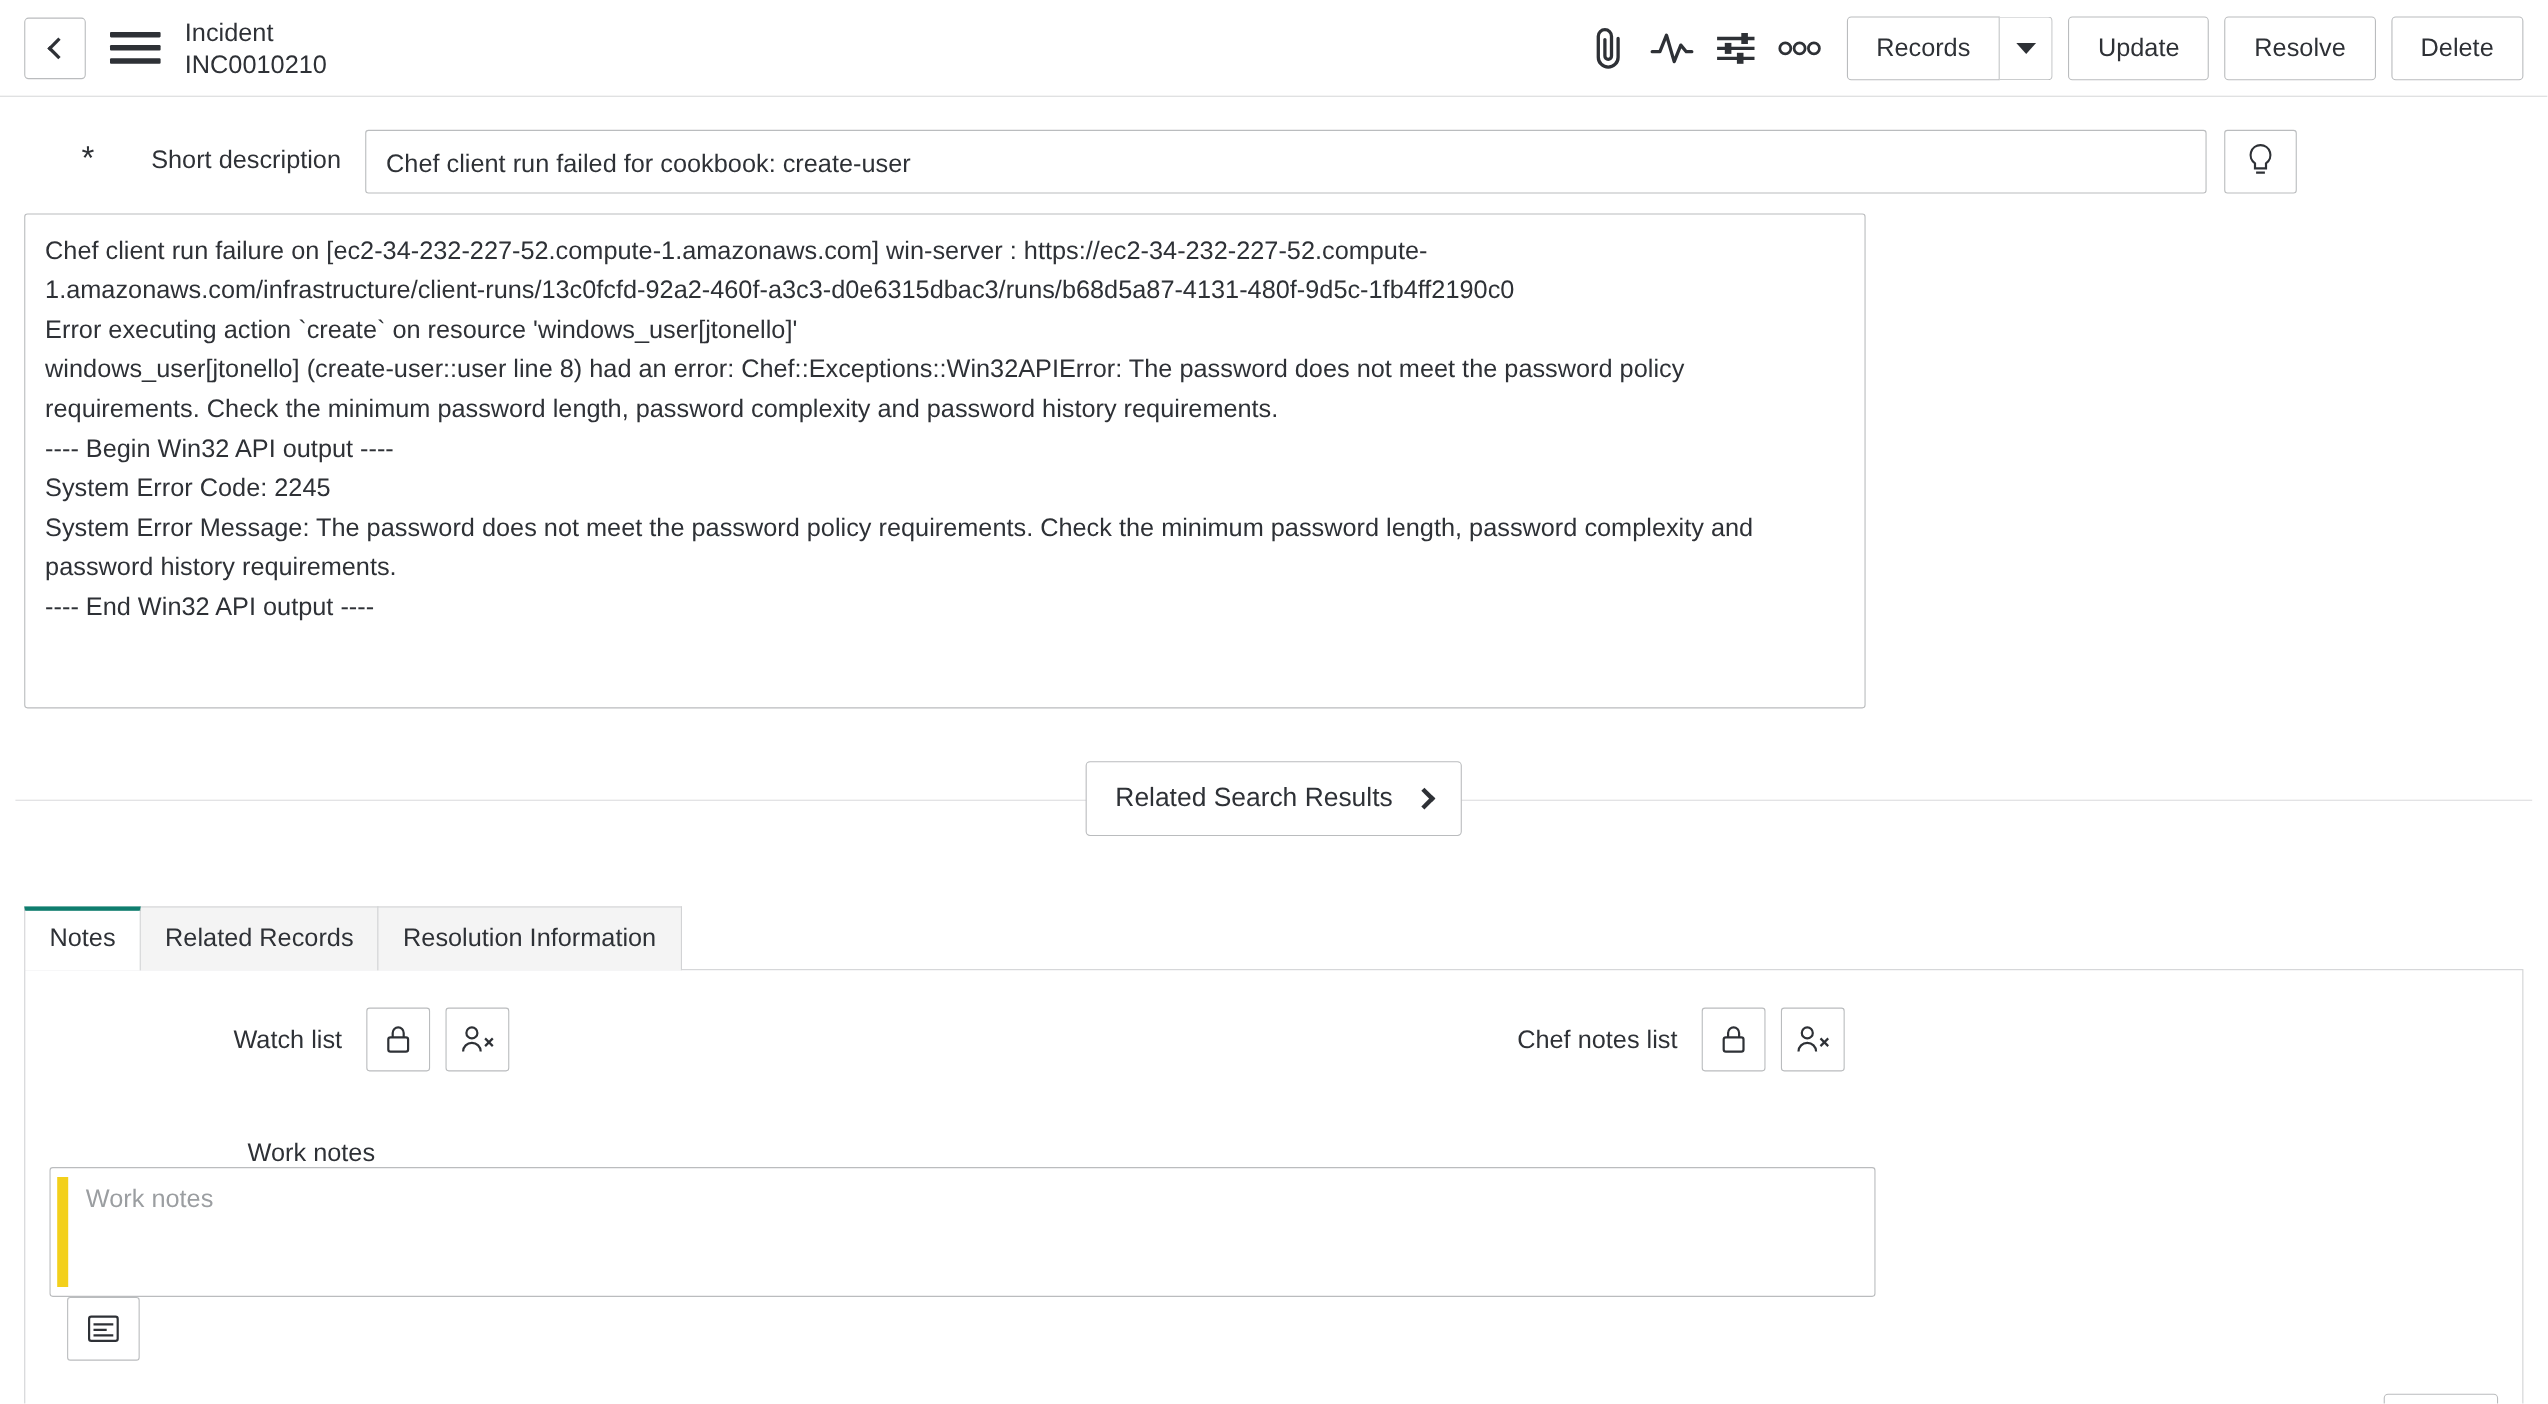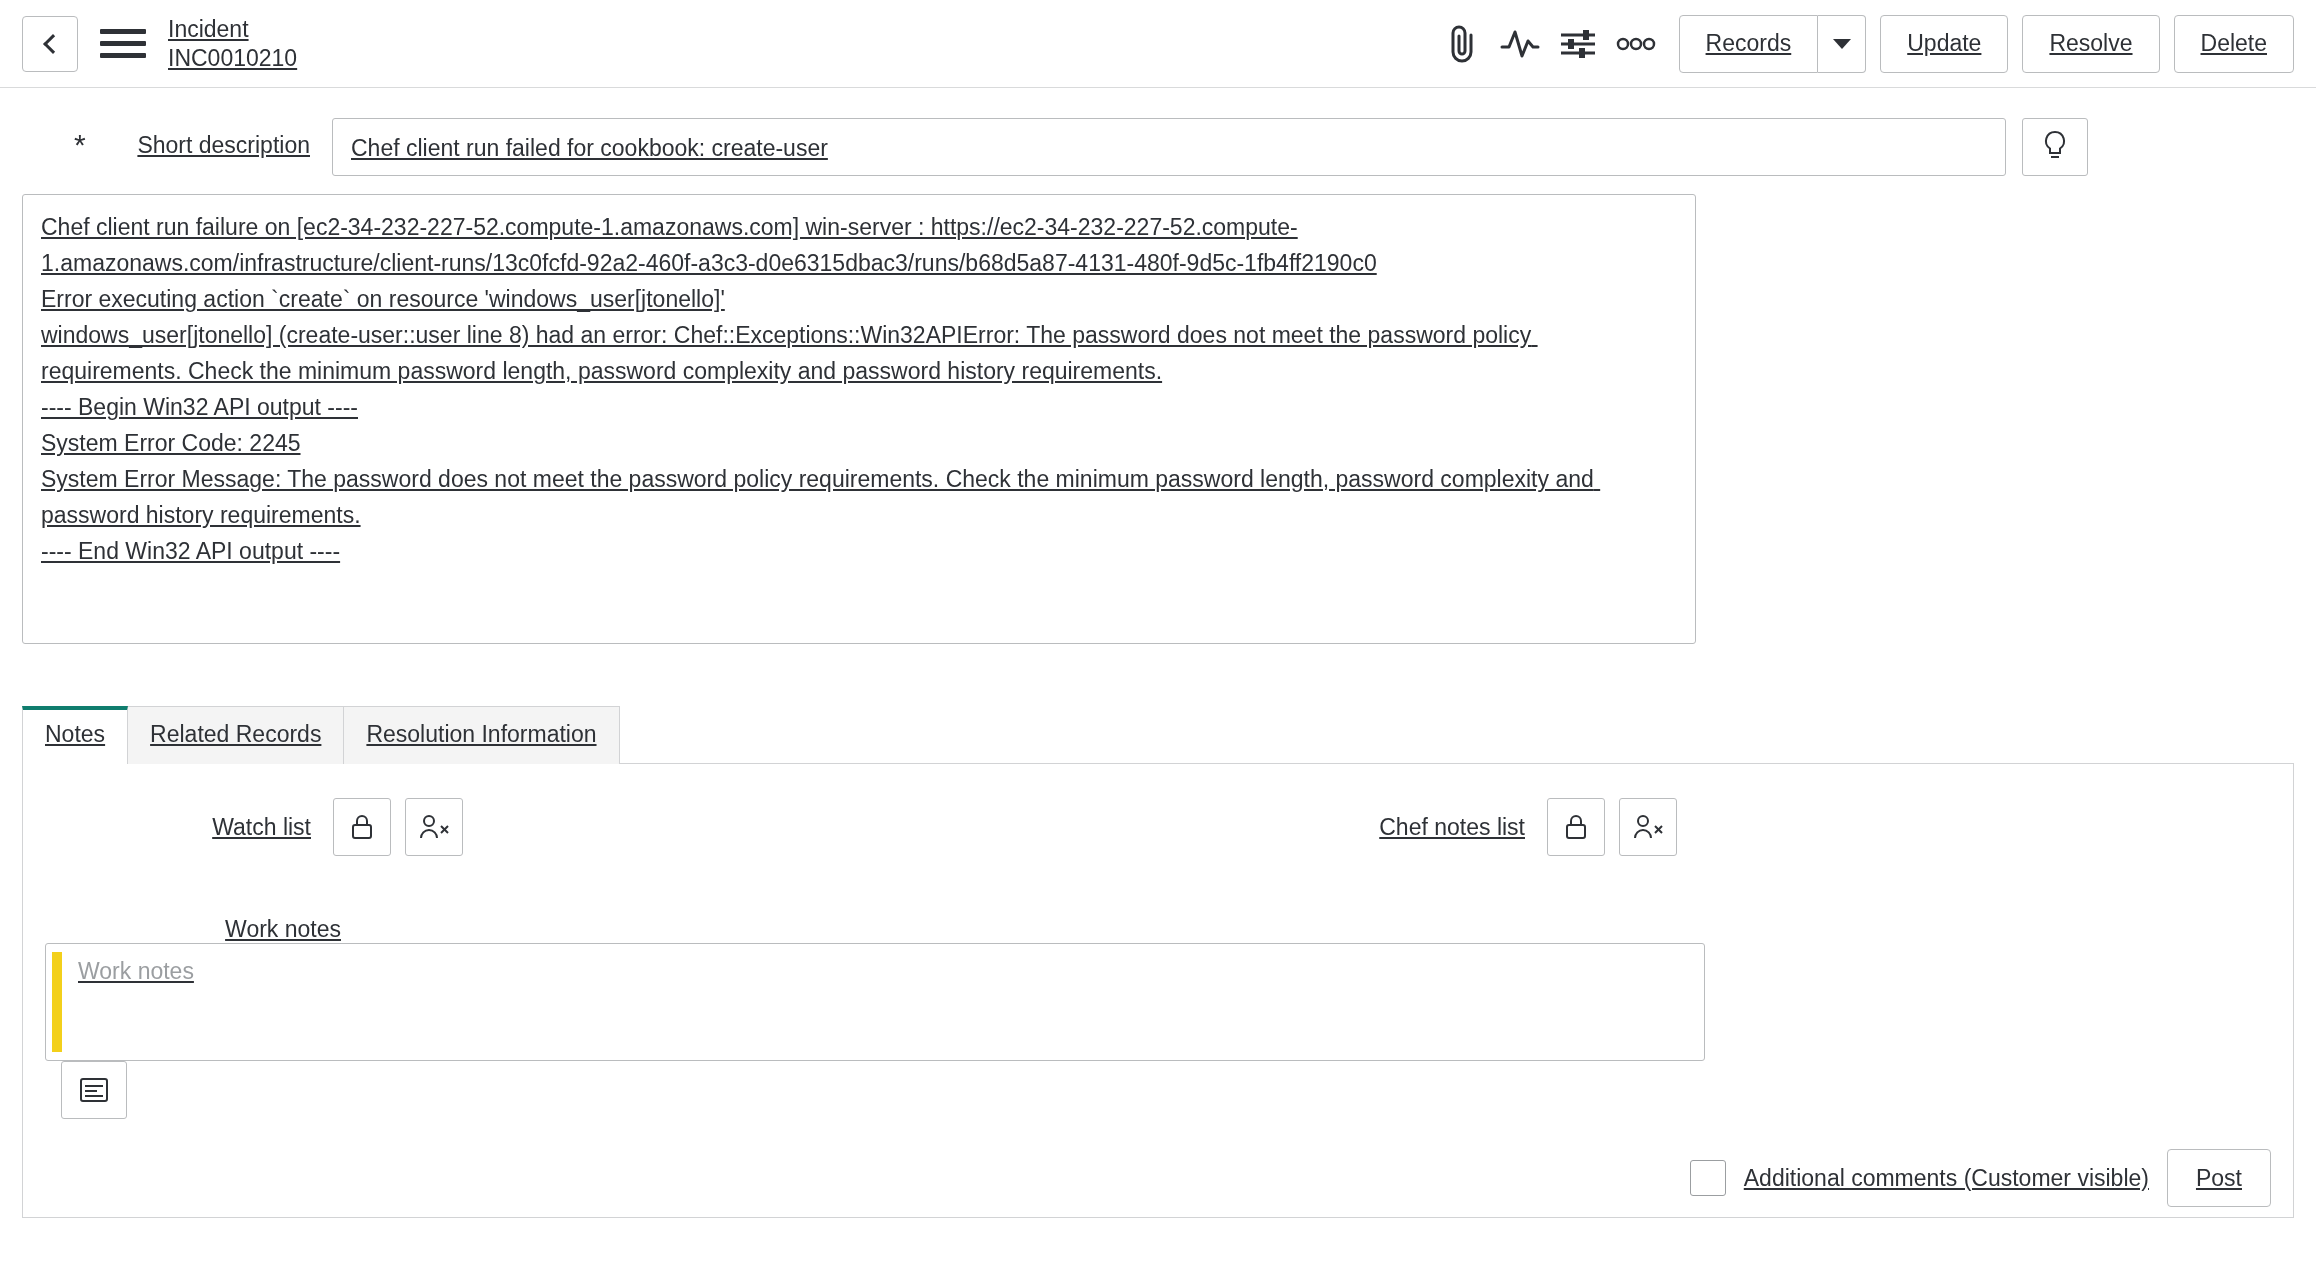--- a/index.html
+++ b/index.html
@@ -4,21 +4,21 @@
 <style>
   * { box-sizing: border-box; }
   html, body {
     margin: 0; padding: 0;
     width: 2316px; height: 1276px;
     background: #ffffff;
     font-family: "Liberation Sans", sans-serif;
     color: #2e3136;
     overflow: hidden;
   }
-  .page { position: relative; width: 2316px; height: 944px; text-decoration: underline; }
+  .page { position: relative; width: 2316px; height: 944px; }
 
   
   .header {
     height: 88px;
     display: flex;
     align-items: center;
     padding: 0 22px;
     border-bottom: 1px solid #d9dadb;
     background: #ffffff;
   }
@@ -394,20 +394,27 @@
     <div class="field-row">
       <div class="desc-box">Chef client run failure on [ec2-34-232-227-52.compute-1.amazonaws.com] win-server : https://ec2-34-232-227-52.compute-1.amazonaws.com/infrastructure/client-runs/13c0fcfd-92a2-460f-a3c3-d0e6315dbac3/runs/b68d5a87-4131-480f-9d5c-1fb4ff2190c0
 Error executing action `create` on resource 'windows_user[jtonello]'
 windows_user[jtonello] (create-user::user line 8) had an error: Chef::Exceptions::Win32APIError: The password does not meet the password policy requirements. Check the minimum password length, password complexity and password history requirements.
 ---- Begin Win32 API output ----
 System Error Code: 2245
 System Error Message: The password does not meet the password policy requirements. Check the minimum password length, password complexity and password history requirements.
 ---- End Win32 API output ----</div>
     </div>
 
+    <div class="rel-wrap">
+      <div class="rel-line"></div>
+      <div class="rel-btn">
+        <span>Related Search Results</span>
+        <span class="chev-right"></span>
+      </div>
+    </div>
 
     <div class="tabs-wrap">
       <div class="tabs">
         <div class="tab active">Notes</div>
         <div class="tab">Related Records</div>
         <div class="tab">Resolution Information</div>
       </div>
 
       <div class="tab-panel">
 

